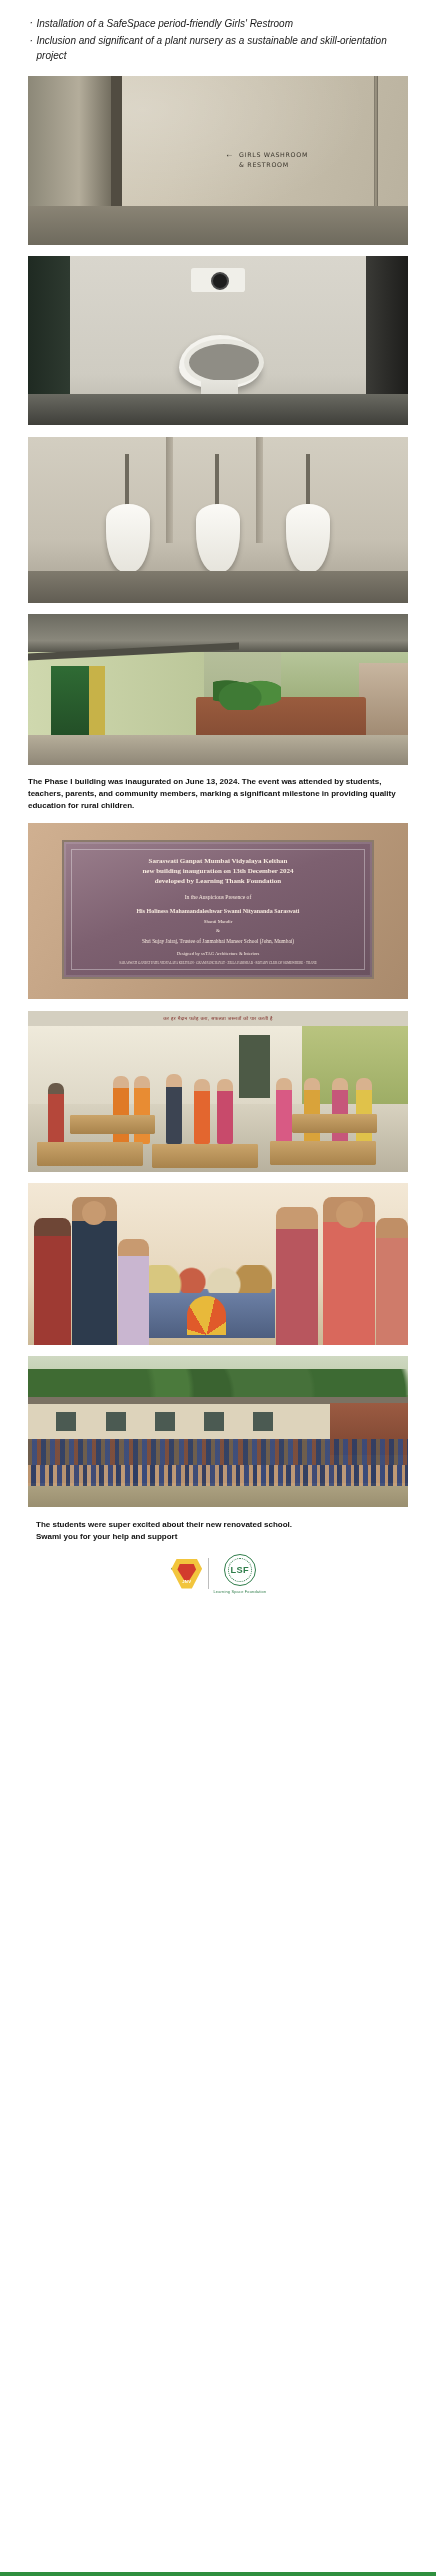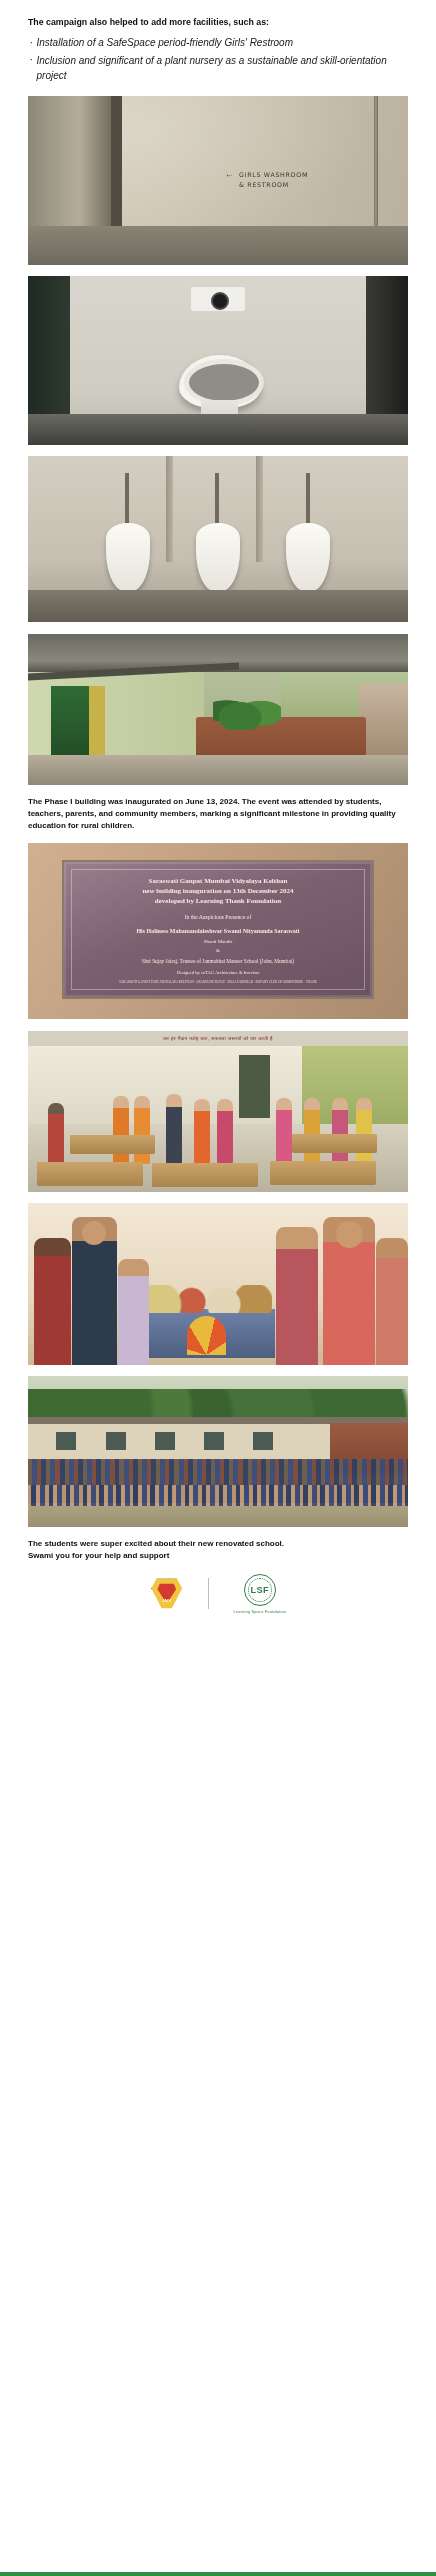--- a/index.html
+++ b/index.html
@@ -72,20 +72,21 @@
 
   .caption {
     font-size: 8px;
     font-weight: bold;
     line-height: 1.5;
     margin: 4.2px 0 11.3px 0;
     color: #111111;
   }
   .caption.plain {
     font-weight: bold;
+    margin-left: 8px;
   }
 
   
   .ph-washroom {
     height: 169px;
     background:
       linear-gradient(to bottom, #c9c2b0 0%, #c3bba8 55%, #b2aa97 100%);
   }
   .ph-washroom .wall {
     position: absolute; inset: 0;
@@ -451,21 +452,21 @@
         #c39a72 0 3.5px, #2f3d63 3.5px 8.5px, #c8a079 8.5px 12px, #3a4a7a 12px 17px);
     opacity: 0.9;
   }
 
   
   .footer {
     margin-top: 7px;
     display: flex;
     align-items: center;
     justify-content: center;
-    gap: 25px;
+    gap: 5px;
     padding-bottom: 24px;
   }
   .logo-jnv {
     width: 32px; height: 32px;
     position: relative;
   }
   .logo-jnv .shield {
     position: absolute; inset: 0;
     background: #f2c53d;
     border: 1.4px solid #1c5e2a;
@@ -514,21 +515,20 @@
     font-size: 3.9px;
     color: #2f7d4a;
     letter-spacing: 0.2px;
   }
 </style>
 </head>
 <body>
 
 <div class="page">
 
-  <p class="intro-heading">The campaign also helped to add more facilities, such as:</p>
 
   <ul class="bullets">
     <li>Installation of a SafeSpace period-friendly Girls' Restroom</li>
     <li>Inclusion and significant of a plant nursery as a sustainable and skill-orientation project</li>
   </ul>
 
   <div class="photo ph-washroom">
     <div class="wall"></div>
     <div class="doorframe"></div>
     <div class="doorframe2"></div>

